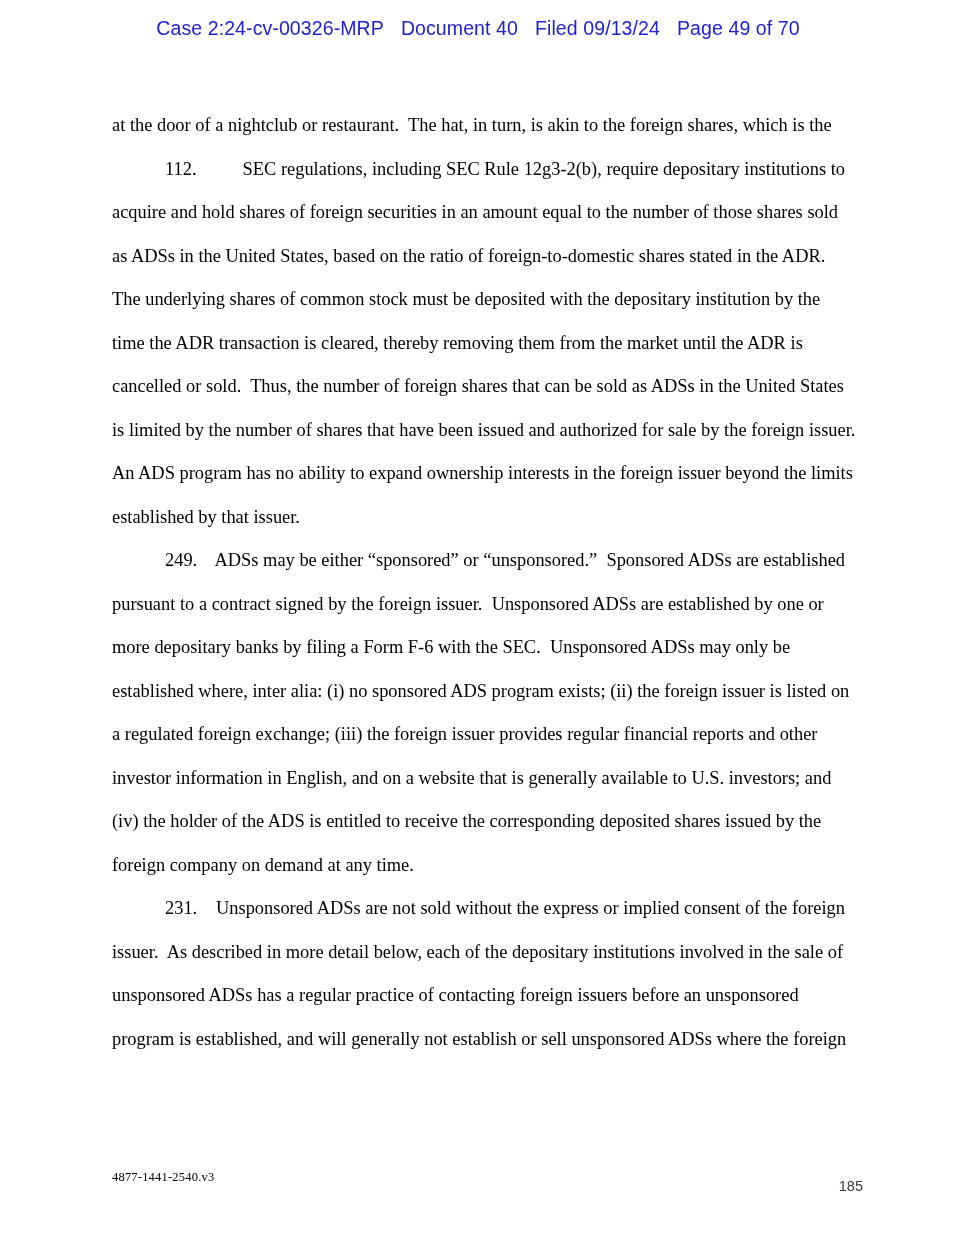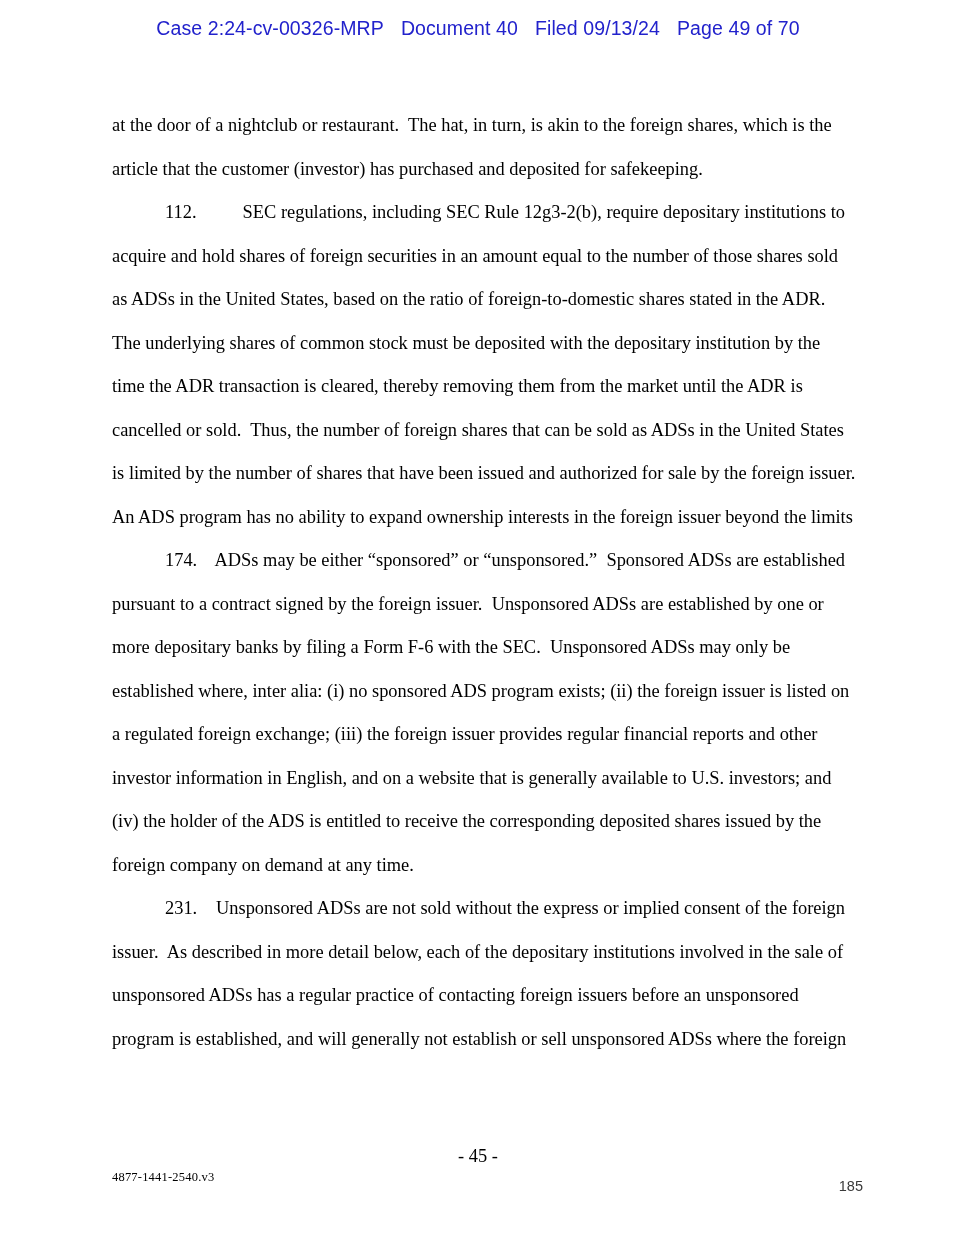--- a/index.html
+++ b/index.html
@@ -94,21 +94,20 @@
   <div class="ecf-header">
     <span class="seg">Case 2:24-cv-00326-MRP</span><span class="seg">Document 40</span><span class="seg">Filed 09/13/24</span><span class="seg">Page 49 of 70</span>
   </div>
 
   <div class="body-block">
 
     <div>
       <div class="ln just">
           <span style="white-space: normal; display: inline;"><span style="white-space: pre;">at</span><span class="gap" style="white-space: pre;"> </span><span style="white-space: pre;">the</span><span class="gap" style="white-space: pre;"> </span><span style="white-space: pre;">door</span><span class="gap" style="white-space: pre;"> </span><span style="white-space: pre;">of</span><span class="gap" style="white-space: pre;"> </span><span style="white-space: pre;">a</span><span class="gap" style="white-space: pre;"> </span><span style="white-space: pre;">nightclub</span><span class="gap" style="white-space: pre;"> </span><span style="white-space: pre;">or</span><span class="gap" style="white-space: pre;"> </span><span style="white-space: pre;">restaurant.</span><span class="gap" style="white-space: pre;"> </span><span style="white-space: pre;"></span><span class="gap" style="white-space: pre;"> </span><span style="white-space: pre;">The</span><span class="gap" style="white-space: pre;"> </span><span style="white-space: pre;">hat,</span><span class="gap" style="white-space: pre;"> </span><span style="white-space: pre;">in</span><span class="gap" style="white-space: pre;"> </span><span style="white-space: pre;">turn,</span><span class="gap" style="white-space: pre;"> </span><span style="white-space: pre;">is</span><span class="gap" style="white-space: pre;"> </span><span style="white-space: pre;">akin</span><span class="gap" style="white-space: pre;"> </span><span style="white-space: pre;">to</span><span class="gap" style="white-space: pre;"> </span><span style="white-space: pre;">the</span><span class="gap" style="white-space: pre;"> </span><span style="white-space: pre;">foreign</span><span class="gap" style="white-space: pre;"> </span><span style="white-space: pre;">shares,</span><span class="gap" style="white-space: pre;"> </span><span style="white-space: pre;">which</span><span class="gap" style="white-space: pre;"> </span><span style="white-space: pre;">is</span><span class="gap" style="white-space: pre;"> </span><span style="white-space: pre;">the</span></span>
         </div>
-      <div class="ln"><span>article that the customer (investor) has purchased and deposited for safekeeping.</span></div>
     </div>
 
     <div>
       <div class="ln just">
           <span class="pnum">112.</span>
           <span style="white-space: normal; display: inline;"><span style="white-space: pre;">SEC</span><span class="gap" style="white-space: pre;"> </span><span style="white-space: pre;">regulations,</span><span class="gap" style="white-space: pre;"> </span><span style="white-space: pre;">including</span><span class="gap" style="white-space: pre;"> </span><span style="white-space: pre;">SEC</span><span class="gap" style="white-space: pre;"> </span><span style="white-space: pre;">Rule</span><span class="gap" style="white-space: pre;"> </span><span style="white-space: pre;">12g3-2(b),</span><span class="gap" style="white-space: pre;"> </span><span style="white-space: pre;">require</span><span class="gap" style="white-space: pre;"> </span><span style="white-space: pre;">depositary</span><span class="gap" style="white-space: pre;"> </span><span style="white-space: pre;">institutions</span><span class="gap" style="white-space: pre;"> </span><span style="white-space: pre;">to</span></span>
         </div>
       <div class="ln just">
           <span style="white-space: normal; display: inline;"><span style="white-space: pre;">acquire</span><span class="gap" style="white-space: pre;"> </span><span style="white-space: pre;">and</span><span class="gap" style="white-space: pre;"> </span><span style="white-space: pre;">hold</span><span class="gap" style="white-space: pre;"> </span><span style="white-space: pre;">shares</span><span class="gap" style="white-space: pre;"> </span><span style="white-space: pre;">of</span><span class="gap" style="white-space: pre;"> </span><span style="white-space: pre;">foreign</span><span class="gap" style="white-space: pre;"> </span><span style="white-space: pre;">securities</span><span class="gap" style="white-space: pre;"> </span><span style="white-space: pre;">in</span><span class="gap" style="white-space: pre;"> </span><span style="white-space: pre;">an</span><span class="gap" style="white-space: pre;"> </span><span style="white-space: pre;">amount</span><span class="gap" style="white-space: pre;"> </span><span style="white-space: pre;">equal</span><span class="gap" style="white-space: pre;"> </span><span style="white-space: pre;">to</span><span class="gap" style="white-space: pre;"> </span><span style="white-space: pre;">the</span><span class="gap" style="white-space: pre;"> </span><span style="white-space: pre;">number</span><span class="gap" style="white-space: pre;"> </span><span style="white-space: pre;">of</span><span class="gap" style="white-space: pre;"> </span><span style="white-space: pre;">those</span><span class="gap" style="white-space: pre;"> </span><span style="white-space: pre;">shares</span><span class="gap" style="white-space: pre;"> </span><span style="white-space: pre;">sold</span></span>
         </div>
@@ -123,25 +122,26 @@
         </div>
       <div class="ln just">
           <span style="white-space: normal; display: inline;"><span style="white-space: pre;">cancelled</span><span class="gap" style="white-space: pre;"> </span><span style="white-space: pre;">or</span><span class="gap" style="white-space: pre;"> </span><span style="white-space: pre;">sold.</span><span class="gap" style="white-space: pre;"> </span><span style="white-space: pre;"></span><span class="gap" style="white-space: pre;"> </span><span style="white-space: pre;">Thus,</span><span class="gap" style="white-space: pre;"> </span><span style="white-space: pre;">the</span><span class="gap" style="white-space: pre;"> </span><span style="white-space: pre;">number</span><span class="gap" style="white-space: pre;"> </span><span style="white-space: pre;">of</span><span class="gap" style="white-space: pre;"> </span><span style="white-space: pre;">foreign</span><span class="gap" style="white-space: pre;"> </span><span style="white-space: pre;">shares</span><span class="gap" style="white-space: pre;"> </span><span style="white-space: pre;">that</span><span class="gap" style="white-space: pre;"> </span><span style="white-space: pre;">can</span><span class="gap" style="white-space: pre;"> </span><span style="white-space: pre;">be</span><span class="gap" style="white-space: pre;"> </span><span style="white-space: pre;">sold</span><span class="gap" style="white-space: pre;"> </span><span style="white-space: pre;">as</span><span class="gap" style="white-space: pre;"> </span><span style="white-space: pre;">ADSs</span><span class="gap" style="white-space: pre;"> </span><span style="white-space: pre;">in</span><span class="gap" style="white-space: pre;"> </span><span style="white-space: pre;">the</span><span class="gap" style="white-space: pre;"> </span><span style="white-space: pre;">United</span><span class="gap" style="white-space: pre;"> </span><span style="white-space: pre;">States</span></span>
         </div>
       <div class="ln just">
           <span style="white-space: normal; display: inline;"><span style="white-space: pre;">is</span><span class="gap" style="white-space: pre;"> </span><span style="white-space: pre;">limited</span><span class="gap" style="white-space: pre;"> </span><span style="white-space: pre;">by</span><span class="gap" style="white-space: pre;"> </span><span style="white-space: pre;">the</span><span class="gap" style="white-space: pre;"> </span><span style="white-space: pre;">number</span><span class="gap" style="white-space: pre;"> </span><span style="white-space: pre;">of</span><span class="gap" style="white-space: pre;"> </span><span style="white-space: pre;">shares</span><span class="gap" style="white-space: pre;"> </span><span style="white-space: pre;">that</span><span class="gap" style="white-space: pre;"> </span><span style="white-space: pre;">have</span><span class="gap" style="white-space: pre;"> </span><span style="white-space: pre;">been</span><span class="gap" style="white-space: pre;"> </span><span style="white-space: pre;">issued</span><span class="gap" style="white-space: pre;"> </span><span style="white-space: pre;">and</span><span class="gap" style="white-space: pre;"> </span><span style="white-space: pre;">authorized</span><span class="gap" style="white-space: pre;"> </span><span style="white-space: pre;">for</span><span class="gap" style="white-space: pre;"> </span><span style="white-space: pre;">sale</span><span class="gap" style="white-space: pre;"> </span><span style="white-space: pre;">by</span><span class="gap" style="white-space: pre;"> </span><span style="white-space: pre;">the</span><span class="gap" style="white-space: pre;"> </span><span style="white-space: pre;">foreign</span><span class="gap" style="white-space: pre;"> </span><span style="white-space: pre;">issuer.</span></span>
         </div>
       <div class="ln just">
           <span style="white-space: normal; display: inline;"><span style="white-space: pre;">An</span><span class="gap" style="white-space: pre;"> </span><span style="white-space: pre;">ADS</span><span class="gap" style="white-space: pre;"> </span><span style="white-space: pre;">program</span><span class="gap" style="white-space: pre;"> </span><span style="white-space: pre;">has</span><span class="gap" style="white-space: pre;"> </span><span style="white-space: pre;">no</span><span class="gap" style="white-space: pre;"> </span><span style="white-space: pre;">ability</span><span class="gap" style="white-space: pre;"> </span><span style="white-space: pre;">to</span><span class="gap" style="white-space: pre;"> </span><span style="white-space: pre;">expand</span><span class="gap" style="white-space: pre;"> </span><span style="white-space: pre;">ownership</span><span class="gap" style="white-space: pre;"> </span><span style="white-space: pre;">interests</span><span class="gap" style="white-space: pre;"> </span><span style="white-space: pre;">in</span><span class="gap" style="white-space: pre;"> </span><span style="white-space: pre;">the</span><span class="gap" style="white-space: pre;"> </span><span style="white-space: pre;">foreign</span><span class="gap" style="white-space: pre;"> </span><span style="white-space: pre;">issuer</span><span class="gap" style="white-space: pre;"> </span><span style="white-space: pre;">beyond</span><span class="gap" style="white-space: pre;"> </span><span style="white-space: pre;">the</span><span class="gap" style="white-space: pre;"> </span><span style="white-space: pre;">limits</span></span>
         </div>
+      <div class="ln"><span>established by that issuer.</span></div>
     </div>
 
     <div>
       <div class="ln just">
-          <span class="pnum">174.</span>
+          <span class="pnum">249.</span>
           <span style="white-space: normal; display: inline;"><span style="white-space: pre;">ADSs</span><span class="gap" style="white-space: pre;"> </span><span style="white-space: pre;">may</span><span class="gap" style="white-space: pre;"> </span><span style="white-space: pre;">be</span><span class="gap" style="white-space: pre;"> </span><span style="white-space: pre;">either</span><span class="gap" style="white-space: pre;"> </span><span style="white-space: pre;">“sponsored”</span><span class="gap" style="white-space: pre;"> </span><span style="white-space: pre;">or</span><span class="gap" style="white-space: pre;"> </span><span style="white-space: pre;">“unsponsored.”</span><span class="gap" style="white-space: pre;"> </span><span style="white-space: pre;"></span><span class="gap" style="white-space: pre;"> </span><span style="white-space: pre;">Sponsored</span><span class="gap" style="white-space: pre;"> </span><span style="white-space: pre;">ADSs</span><span class="gap" style="white-space: pre;"> </span><span style="white-space: pre;">are</span><span class="gap" style="white-space: pre;"> </span><span style="white-space: pre;">established</span></span>
         </div>
       <div class="ln just">
           <span style="white-space: normal; display: inline;"><span style="white-space: pre;">pursuant</span><span class="gap" style="white-space: pre;"> </span><span style="white-space: pre;">to</span><span class="gap" style="white-space: pre;"> </span><span style="white-space: pre;">a</span><span class="gap" style="white-space: pre;"> </span><span style="white-space: pre;">contract</span><span class="gap" style="white-space: pre;"> </span><span style="white-space: pre;">signed</span><span class="gap" style="white-space: pre;"> </span><span style="white-space: pre;">by</span><span class="gap" style="white-space: pre;"> </span><span style="white-space: pre;">the</span><span class="gap" style="white-space: pre;"> </span><span style="white-space: pre;">foreign</span><span class="gap" style="white-space: pre;"> </span><span style="white-space: pre;">issuer.</span><span class="gap" style="white-space: pre;"> </span><span style="white-space: pre;"></span><span class="gap" style="white-space: pre;"> </span><span style="white-space: pre;">Unsponsored</span><span class="gap" style="white-space: pre;"> </span><span style="white-space: pre;">ADSs</span><span class="gap" style="white-space: pre;"> </span><span style="white-space: pre;">are</span><span class="gap" style="white-space: pre;"> </span><span style="white-space: pre;">established</span><span class="gap" style="white-space: pre;"> </span><span style="white-space: pre;">by</span><span class="gap" style="white-space: pre;"> </span><span style="white-space: pre;">one</span><span class="gap" style="white-space: pre;"> </span><span style="white-space: pre;">or</span></span>
         </div>
       <div class="ln just">
           <span style="white-space: normal; display: inline;"><span style="white-space: pre;">more</span><span class="gap" style="white-space: pre;"> </span><span style="white-space: pre;">depositary</span><span class="gap" style="white-space: pre;"> </span><span style="white-space: pre;">banks</span><span class="gap" style="white-space: pre;"> </span><span style="white-space: pre;">by</span><span class="gap" style="white-space: pre;"> </span><span style="white-space: pre;">filing</span><span class="gap" style="white-space: pre;"> </span><span style="white-space: pre;">a</span><span class="gap" style="white-space: pre;"> </span><span style="white-space: pre;">Form</span><span class="gap" style="white-space: pre;"> </span><span style="white-space: pre;">F-6</span><span class="gap" style="white-space: pre;"> </span><span style="white-space: pre;">with</span><span class="gap" style="white-space: pre;"> </span><span style="white-space: pre;">the</span><span class="gap" style="white-space: pre;"> </span><span style="white-space: pre;">SEC.</span><span class="gap" style="white-space: pre;"> </span><span style="white-space: pre;"></span><span class="gap" style="white-space: pre;"> </span><span style="white-space: pre;">Unsponsored</span><span class="gap" style="white-space: pre;"> </span><span style="white-space: pre;">ADSs</span><span class="gap" style="white-space: pre;"> </span><span style="white-space: pre;">may</span><span class="gap" style="white-space: pre;"> </span><span style="white-space: pre;">only</span><span class="gap" style="white-space: pre;"> </span><span style="white-space: pre;">be</span></span>
         </div>
       <div class="ln just">
           <span style="white-space: normal; display: inline;"><span style="white-space: pre;">established</span><span class="gap" style="white-space: pre;"> </span><span style="white-space: pre;">where,</span><span class="gap" style="white-space: pre;"> </span><span style="white-space: pre;">inter</span><span class="gap" style="white-space: pre;"> </span><span style="white-space: pre;">alia:</span><span class="gap" style="white-space: pre;"> </span><span style="white-space: pre;">(i)</span><span class="gap" style="white-space: pre;"> </span><span style="white-space: pre;">no</span><span class="gap" style="white-space: pre;"> </span><span style="white-space: pre;">sponsored</span><span class="gap" style="white-space: pre;"> </span><span style="white-space: pre;">ADS</span><span class="gap" style="white-space: pre;"> </span><span style="white-space: pre;">program</span><span class="gap" style="white-space: pre;"> </span><span style="white-space: pre;">exists;</span><span class="gap" style="white-space: pre;"> </span><span style="white-space: pre;">(ii)</span><span class="gap" style="white-space: pre;"> </span><span style="white-space: pre;">the</span><span class="gap" style="white-space: pre;"> </span><span style="white-space: pre;">foreign</span><span class="gap" style="white-space: pre;"> </span><span style="white-space: pre;">issuer</span><span class="gap" style="white-space: pre;"> </span><span style="white-space: pre;">is</span><span class="gap" style="white-space: pre;"> </span><span style="white-space: pre;">listed</span><span class="gap" style="white-space: pre;"> </span><span style="white-space: pre;">on</span></span>
@@ -169,17 +169,16 @@
       <div class="ln just">
           <span style="white-space: normal; display: inline;"><span style="white-space: pre;">unsponsored</span><span class="gap" style="white-space: pre;"> </span><span style="white-space: pre;">ADSs</span><span class="gap" style="white-space: pre;"> </span><span style="white-space: pre;">has</span><span class="gap" style="white-space: pre;"> </span><span style="white-space: pre;">a</span><span class="gap" style="white-space: pre;"> </span><span style="white-space: pre;">regular</span><span class="gap" style="white-space: pre;"> </span><span style="white-space: pre;">practice</span><span class="gap" style="white-space: pre;"> </span><span style="white-space: pre;">of</span><span class="gap" style="white-space: pre;"> </span><span style="white-space: pre;">contacting</span><span class="gap" style="white-space: pre;"> </span><span style="white-space: pre;">foreign</span><span class="gap" style="white-space: pre;"> </span><span style="white-space: pre;">issuers</span><span class="gap" style="white-space: pre;"> </span><span style="white-space: pre;">before</span><span class="gap" style="white-space: pre;"> </span><span style="white-space: pre;">an</span><span class="gap" style="white-space: pre;"> </span><span style="white-space: pre;">unsponsored</span></span>
         </div>
       <div class="ln just">
           <span style="white-space: normal; display: inline;"><span style="white-space: pre;">program</span><span class="gap" style="white-space: pre;"> </span><span style="white-space: pre;">is</span><span class="gap" style="white-space: pre;"> </span><span style="white-space: pre;">established,</span><span class="gap" style="white-space: pre;"> </span><span style="white-space: pre;">and</span><span class="gap" style="white-space: pre;"> </span><span style="white-space: pre;">will</span><span class="gap" style="white-space: pre;"> </span><span style="white-space: pre;">generally</span><span class="gap" style="white-space: pre;"> </span><span style="white-space: pre;">not</span><span class="gap" style="white-space: pre;"> </span><span style="white-space: pre;">establish</span><span class="gap" style="white-space: pre;"> </span><span style="white-space: pre;">or</span><span class="gap" style="white-space: pre;"> </span><span style="white-space: pre;">sell</span><span class="gap" style="white-space: pre;"> </span><span style="white-space: pre;">unsponsored</span><span class="gap" style="white-space: pre;"> </span><span style="white-space: pre;">ADSs</span><span class="gap" style="white-space: pre;"> </span><span style="white-space: pre;">where</span><span class="gap" style="white-space: pre;"> </span><span style="white-space: pre;">the</span><span class="gap" style="white-space: pre;"> </span><span style="white-space: pre;">foreign</span></span>
         </div>
     </div>
 
   </div>
 
-  <div class="page-number">- 45 -</div>
   <div class="doc-id">4877-1441-2540.v3</div>
   <div class="bates">185</div>
 
 </div>
 
 </body></html>

